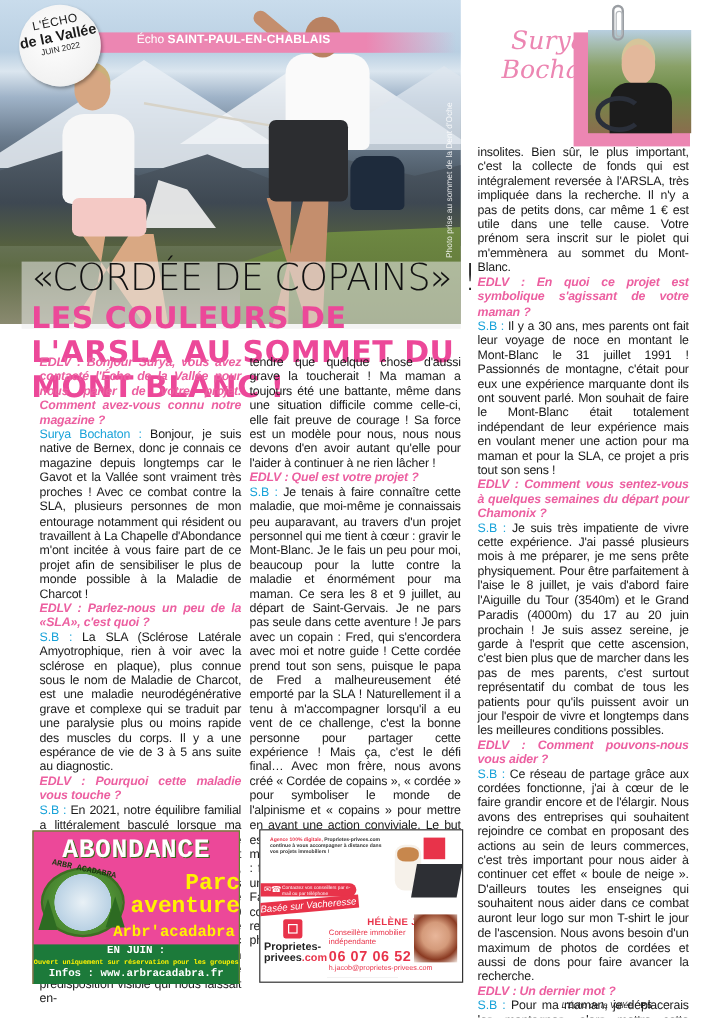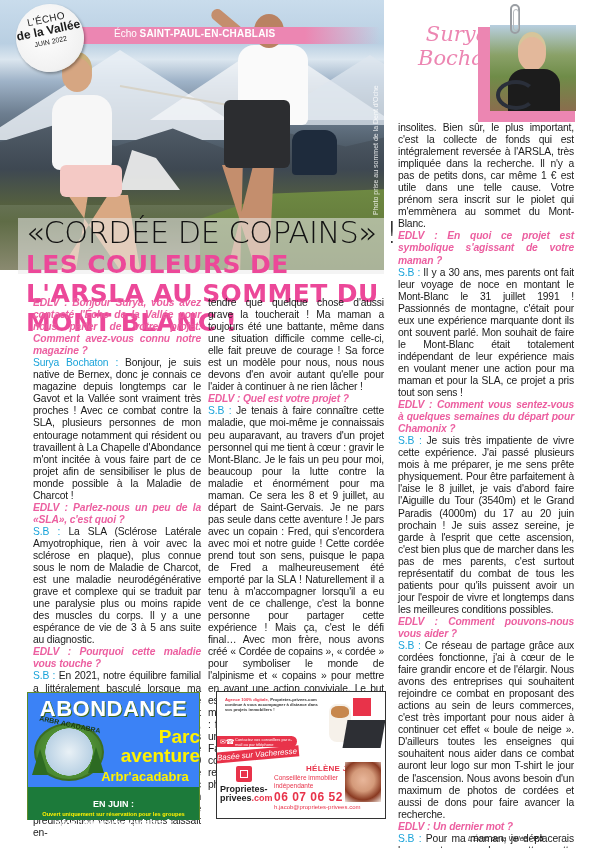--- a/index.html
+++ b/index.html
@@ -109,30 +109,30 @@
   .col p { margin:0; }
   .q { color:#ec5fa0; font-style:italic; font-weight:bold; }
   .sp { color:#1aa3d9; }
   .col1 { left:33px; top:297px; width:168px; }
   .col2 { left:208px; top:297px; width:176px; }
   .col3 { left:398px; top:122px; width:176px; }
 
   
   .ad-abondance {
     position:absolute; left:27px; top:692px; width:173px; height:128px;
-    background:#3b82f6; border:1px solid #5e8a2a;
+    background:#ec4899; border:1px solid #5e8a2a;font-family:Liberation Mono, monospace;
   }
   .ad-abondance .ad-title { position:absolute; left:0; top:3px; width:100%; text-align:center; color:#ffffff; font-weight:bold; font-size:22px; letter-spacing:.5px; text-shadow:1px 1px 0 #3d6a1c; }
   .ad-abondance .logo { position:absolute; left:6px; top:30px; width:70px; height:58px; border-radius:50%; background: radial-gradient(circle, #e9f1f6 0%, #b9d1e4 55%, #4f8f34 56%, #3a7229 100%); border:2px solid #3c6e22; }
   .ad-abondance .logo-text { position:absolute; left:8px; top:28px; width:68px; text-align:center; font-size:7px; color:#1b3a10; font-weight:bold; transform: rotate(12deg); }
   .ad-abondance .tree { position:absolute; width:0; height:0; border-left:8px solid transparent; border-right:8px solid transparent; border-bottom:26px solid #2d6b22; }
   .ad-abondance .parc { position:absolute; left:80px; top:34px; width:92px; text-align:right; color:#fff200; font-weight:bold; font-size:19px; line-height:19px; }
   .ad-abondance .arbr { position:absolute; left:62px; top:76px; width:110px; text-align:center; color:#fff200; font-weight:bold; font-size:13px; }
   .ad-abondance .foot { position:absolute; left:0; top:94px; width:100%; height:33px; background:#1c7a3a; text-align:center; color:#ffffff; }
-  .ad-abondance .foot .f1 { font-size:9px; font-weight:bold; line-height:11px;margin-top:12px; }
+  .ad-abondance .foot .f1 { font-size:9px; font-weight:bold; line-height:11px; }
   .ad-abondance .foot .f2 { font-size:5.7px; font-weight:bold; color:#fff200; line-height:8px; }
   .ad-abondance .foot .f3 { font-size:9px; font-weight:bold; line-height:11px; }
 
   
   .ad-pp {
     position:absolute; left:216px; top:691px; width:170px; height:128px;
     background:#ffffff; border:1.5px solid #333;
     overflow:hidden;
   }
   .ad-pp .intro { position:absolute; left:8px; top:5px; width:95px; font-size:4.2px; line-height:5px; color:#333; font-weight:bold; }

